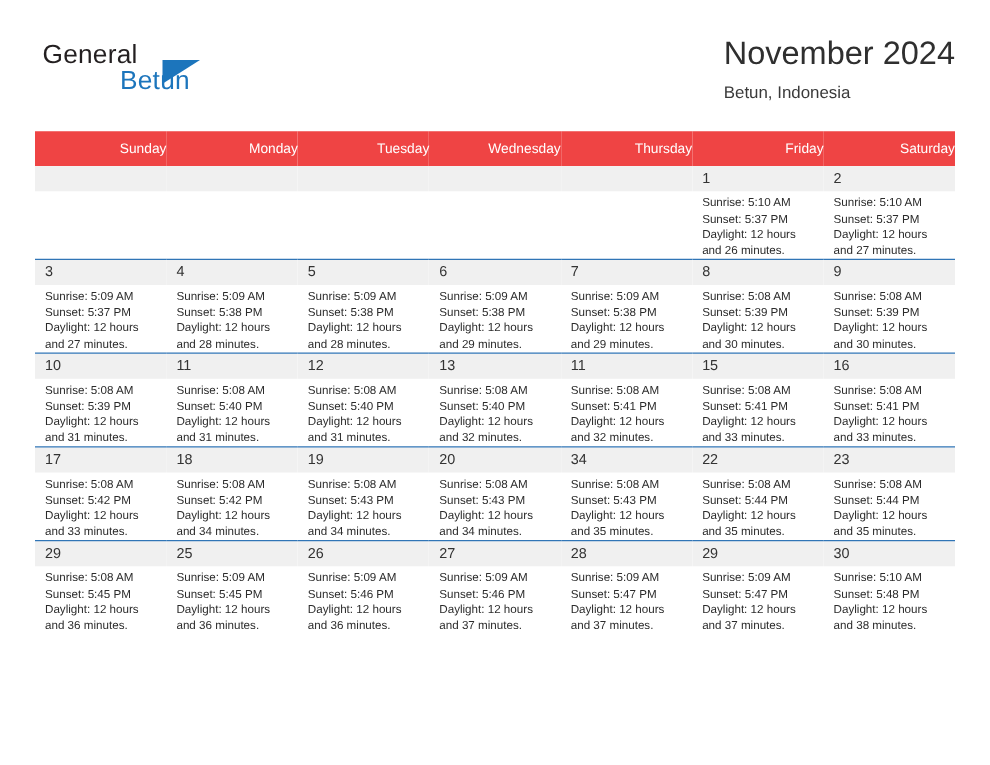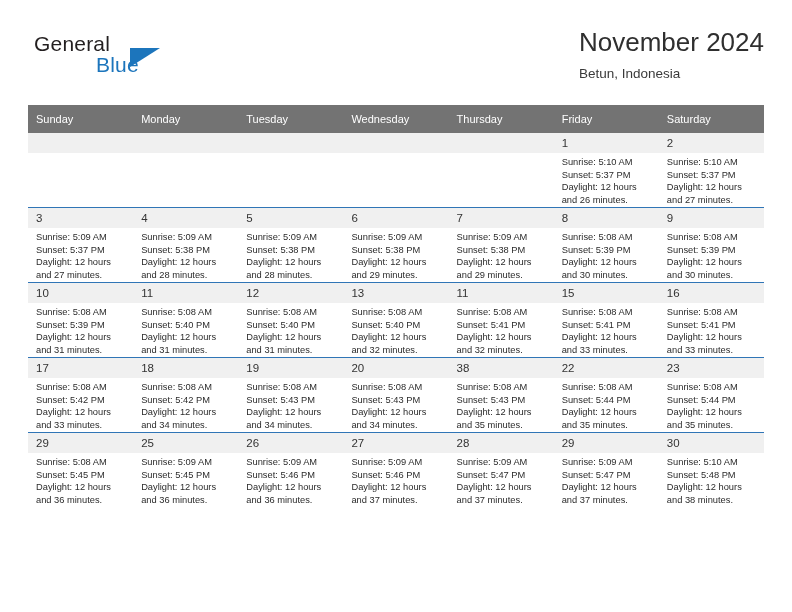--- a/index.html
+++ b/index.html
@@ -87,25 +87,25 @@
   
   .calendar {
     position: absolute;
     left: 28px;
     top: 105px;
     width: 736px;
     border-collapse: collapse;
     table-layout: fixed;
   }
   .calendar th {
-    background: #737373;
+    background: #ef4444;
     color: #ffffff;
     font-size: 11px;
     font-weight: normal;
-    text-align: left;
+    text-align: right;
     padding: 5px 0 5px 8px;
     height: 18px;
     border: none;
   }
   .calendar td {
     width: 105.1px;
     height: 74px;
     vertical-align: top;
     padding: 0;
     border: none;
@@ -140,21 +140,21 @@
 </head>
 <body>
 
 <div class="page">
 
   <div class="header">
 
     <div class="logo">
       <span class="logo-general">General</span>
       <span class="logo-triangle"></span>
-      <span class="logo-blue">Blue</span>
+      <span class="logo-blue">Betun</span>
     </div>
 
     <div class="title-block">
       <div class="cal-title">November 2024</div>
       <div class="cal-subtitle">Betun, Indonesia</div>
     </div>
 
   </div>
 
   <table class="calendar">
@@ -366,21 +366,21 @@
           <td>
             <span class="daynum">20</span>
             <div class="details">
               <div>Sunrise: 5:08 AM</div>
               <div>Sunset: 5:43 PM</div>
               <div>Daylight: 12 hours</div>
               <div>and 34 minutes.</div>
             </div>
           </td>
           <td>
-            <span class="daynum">38</span>
+            <span class="daynum">34</span>
             <div class="details">
               <div>Sunrise: 5:08 AM</div>
               <div>Sunset: 5:43 PM</div>
               <div>Daylight: 12 hours</div>
               <div>and 35 minutes.</div>
             </div>
           </td>
           <td>
             <span class="daynum">22</span>
             <div class="details">

